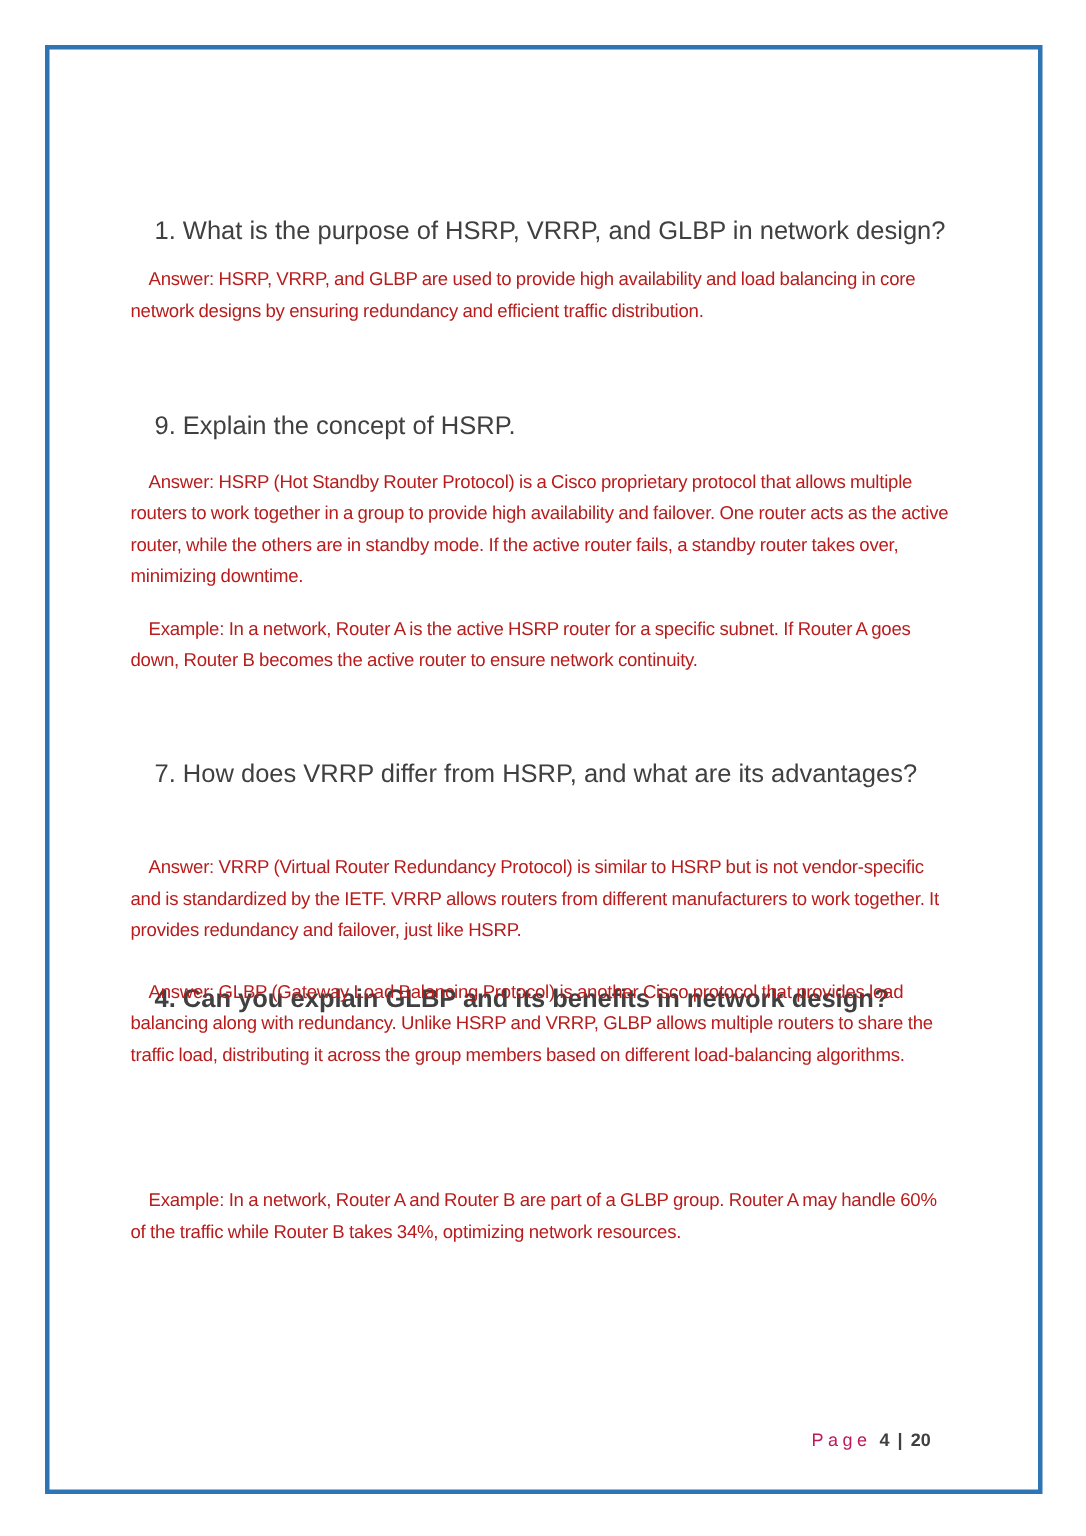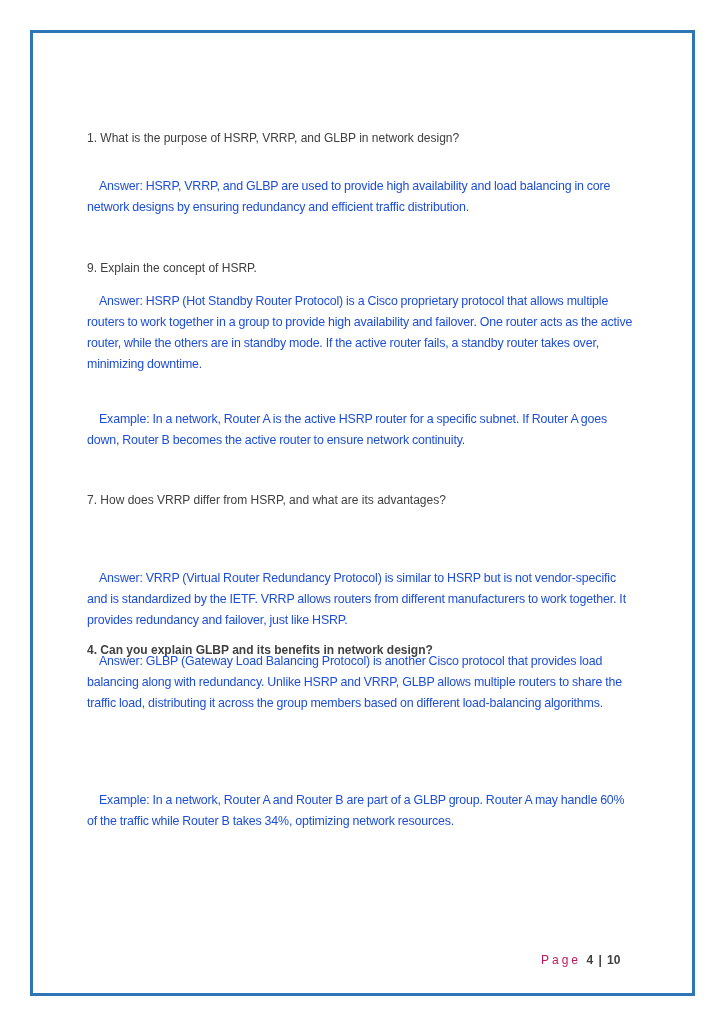--- a/index.html
+++ b/index.html
@@ -26,35 +26,35 @@
       position: absolute;
       left: 87px;
       top: 0;
       width: 548px;
     }
     .q-heading {
       position: absolute;
       left: 0;
       width: 560px;
       font-family: "Liberation Sans", sans-serif;
-      font-size: 12px;
+      font-size: 17px;
       color: #404040;
       white-space: nowrap;
-      margin: 0;
+      margin: 16px;
       font-weight: normal;
       line-height: 20px;
     }
     .para {
       position: absolute;
       left: 0;
       width: 550px;
       font-family: "Liberation Sans", sans-serif;
       font-size: 12.4px;
       line-height: 21px;
-      color: #1d4ed8;
+      color: #b91c1c;
       margin: 0;
       text-indent: 12px;
       letter-spacing: -0.15px;
       word-spacing: -0.3px;
     }
     .footer {
       position: absolute;
       left: 541px;
       top: 953px;
       font-family: "Liberation Sans", sans-serif;
@@ -84,30 +84,30 @@
 <body>
 
 <div class="page-border"></div>
 
 <div class="content">
 
   <h2 class="q-heading" style="top:128px;">1. What is the purpose of HSRP, VRRP, and GLBP in network design?</h2>
   <p class="para" style="top:176px;">Answer: HSRP, VRRP, and GLBP are used to provide high availability and load balancing in core network designs by ensuring redundancy and efficient traffic distribution.</p>
 
   <h2 class="q-heading" style="top:258px;">9. Explain the concept of HSRP.</h2>
-  <p class="para" style="top:291px;">Answer: HSRP (Hot Standby Router Protocol) is a Cisco proprietary protocol that allows multiple routers to work together in a group to provide high availability and failover. One router acts as the active router, while the others are in standby mode. If the active router fails, a standby router takes over, minimizing downtime.</p>
+  <p class="para" style="top:311px;">Answer: HSRP (Hot Standby Router Protocol) is a Cisco proprietary protocol that allows multiple routers to work together in a group to provide high availability and failover. One router acts as the active router, while the others are in standby mode. If the active router fails, a standby router takes over, minimizing downtime.</p>
   <p class="para" style="top:409px;">Example: In a network, Router A is the active HSRP router for a specific subnet. If Router A goes down, Router B becomes the active router to ensure network continuity.</p>
 
   <h2 class="q-heading" style="top:490px;">7. How does VRRP differ from HSRP, and what are its advantages?</h2>
   <p class="para" style="top:568px;">Answer: VRRP (Virtual Router Redundancy Protocol) is similar to HSRP but is not vendor-specific and is standardized by the IETF. VRRP allows routers from different manufacturers to work together. It provides redundancy and failover, just like HSRP.</p>
 
   <h2 class="q-heading" style="top:640px;font-weight:bold;">4. Can you explain GLBP and its benefits in network design?</h2>
   <p class="para" style="top:651px;">Answer: GLBP (Gateway Load Balancing Protocol) is another Cisco protocol that provides load balancing along with redundancy. Unlike HSRP and VRRP, GLBP allows multiple routers to share the traffic load, distributing it across the group members based on different load-balancing algorithms.</p>
   <p class="para" style="top:790px;">Example: In a network, Router A and Router B are part of a GLBP group. Router A may handle 60% of the traffic while Router B takes 34%, optimizing network resources.</p>
 
 </div>
 
 <div class="footer">
   <span class="page-word">Page</span>
   <span class="page-num">4</span>
   <span class="sep">|</span>
-  <span class="page-total">10</span>
+  <span class="page-total">20</span>
 </div>
 
 </body></html>

